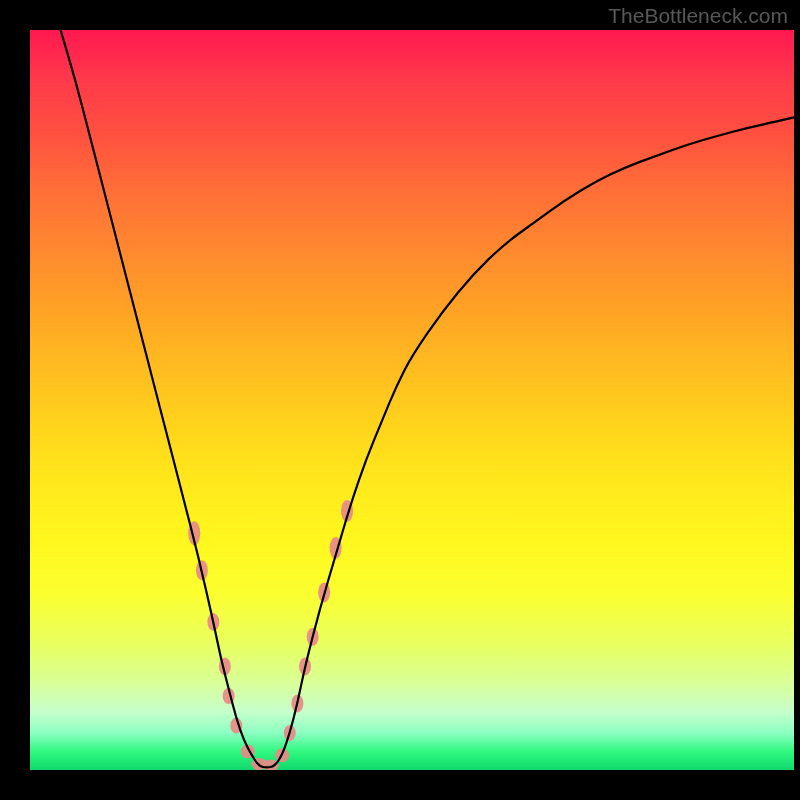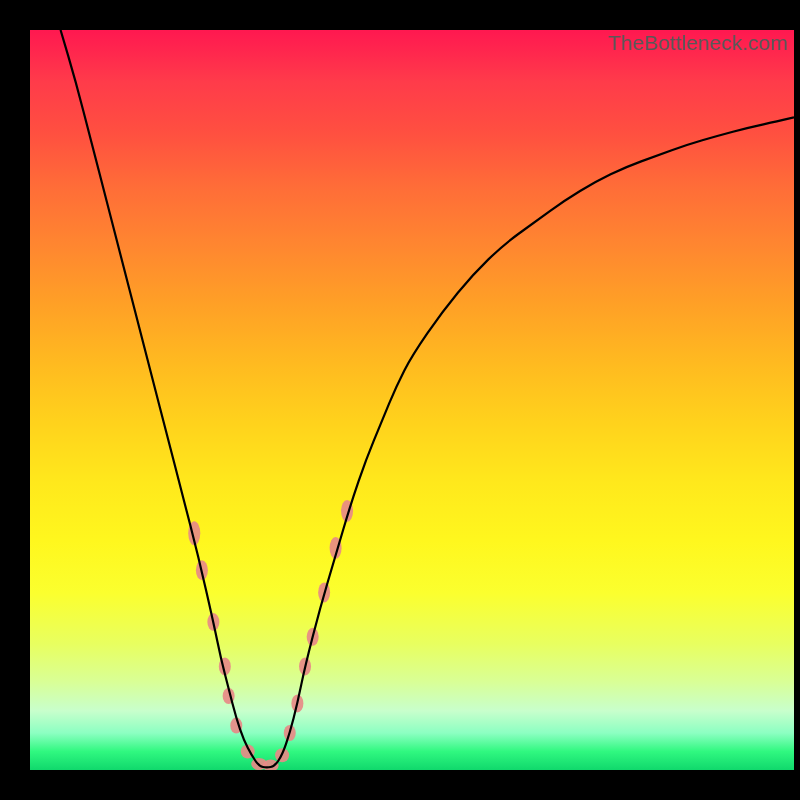--- a/index.html
+++ b/index.html
@@ -16,21 +16,20 @@
     }
     .watermark {
       position: absolute;
       top: 4px;
       right: 12px;
       font-family: Arial, sans-serif;
       font-size: 21px;
       color: #585858;
       z-index: 100;
       font-weight: 500;
-      margin-top: 27px;
     }
     .plot-area {
       position: absolute;
       top: 30px;
       left: 30px;
       right: 6px;
       bottom: 30px;
       background: linear-gradient(to bottom,
         #ff1850 0%,
         #ff3b4a 7%,

